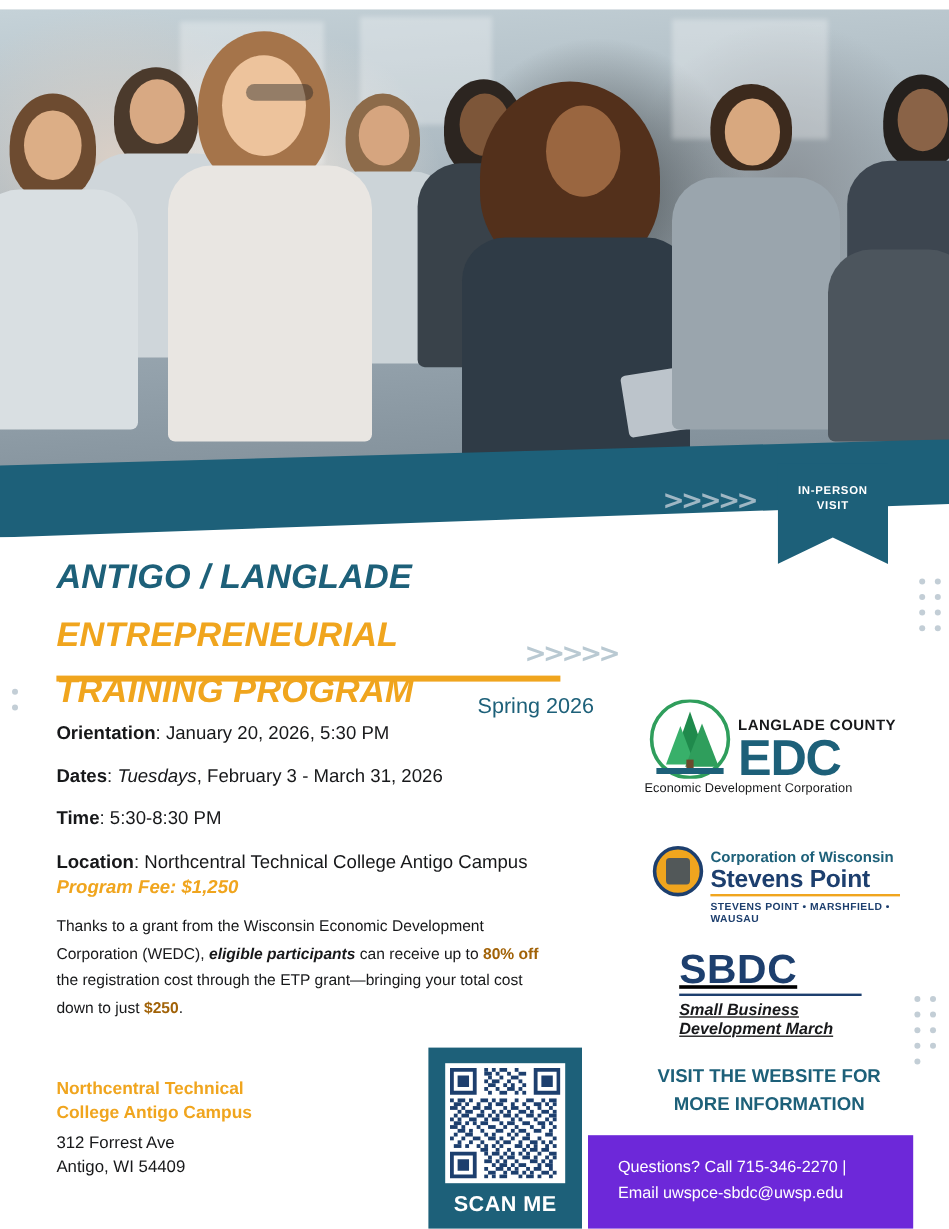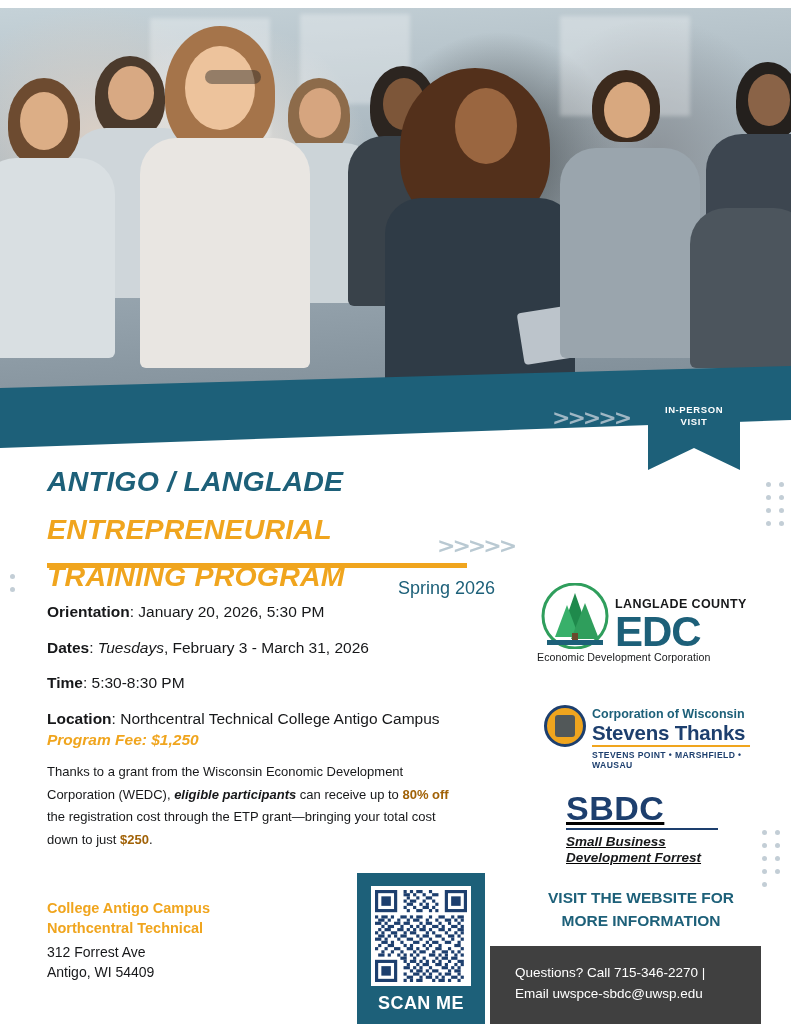--- a/index.html
+++ b/index.html
@@ -180,21 +180,21 @@
   }
 
   
   .cta {
     position: absolute; left: 510px; top: 886px; width: 262px;
     text-align: center; color: #1d6079;
     font-size: 15.5px; font-weight: bold; line-height: 23px;
   }
   .footer-bar {
     position: absolute; left: 490px; top: 946px; width: 271px; height: 78px;
-    background: #404040;
+    background: #6d28d9;
   }
   .footer-text {
     position: absolute; left: 25px; top: 16px; width: 270px;
     color: #ffffff; font-size: 13.5px; line-height: 21px;
   }
 </style>
 </head>
 <body>
 
 <div class="page">
@@ -321,22 +321,22 @@
     </div>
   </div>
 
   <div class="fee">Program Fee: $1,250</div>
 
   <div class="blurb">
     <span>Thanks to a grant from the Wisconsin Economic Development Corporation (WEDC), </span><i>eligible participants</i><span> can receive up to </span><span class="gold">80% off</span><span> the registration cost through the ETP grant—bringing your total cost down to just </span><span class="gold">$250</span><span>.</span>
   </div>
 
   <div class="addr-title">
+    <div>Northcentral Technical</div>
     <div>College Antigo Campus</div>
-    <div>Northcentral Technical</div>
   </div>
   <div class="addr-body">
     <div>312 Forrest Ave</div>
     <div>Antigo, WI 54409</div>
   </div>
 
   <div class="logo-edc">
     <svg class="tree" style="left:0; top:0;" width="76" height="66" viewBox="0 0 76 66">
       <circle cx="38" cy="33" r="32" fill="none" stroke="#2f9e5c" stroke-width="3"></circle>
       <polygon points="24,50 38,10 52,50" fill="#1f8a4c"></polygon>
@@ -348,30 +348,30 @@
     <div class="edc-text">
       <div class="edc-county">LANGLADE COUNTY</div>
       <div class="edc-big">EDC</div>
     </div>
     <div class="edc-sub">Economic Development Corporation</div>
   </div>
 
   <div class="logo-uwsp">
     <div class="uw-seal"></div>
     <div class="uw-line1">Corporation of Wisconsin</div>
-    <div class="uw-line2">Stevens Thanks</div>
+    <div class="uw-line2">Stevens Point</div>
     <div class="uw-rule"></div>
     <div class="uw-line3">STEVENS POINT   •   MARSHFIELD   •   WAUSAU</div>
   </div>
 
   <div class="logo-sbdc">
     <div class="sbdc-big">SBDC</div>
     <div class="sbdc-rule"></div>
     <div class="sbdc-sub">Small Business</div>
-    <div class="sbdc-sub">Development Forrest</div>
+    <div class="sbdc-sub">Development March</div>
   </div>
 
   <div class="qr-card">
     <div class="qr-inner">
       <svg width="92" height="92" viewBox="0 0 29 29">
         <rect width="29" height="29" fill="#ffffff"></rect>
         <g fill="#1d3f6e">
           <path d="M0 0h7v7H0z"></path>
             <path d="M1 1h5v5H1z" fill="#ffffff"></path>
             <path d="M2 2h3v3H2z"></path>

